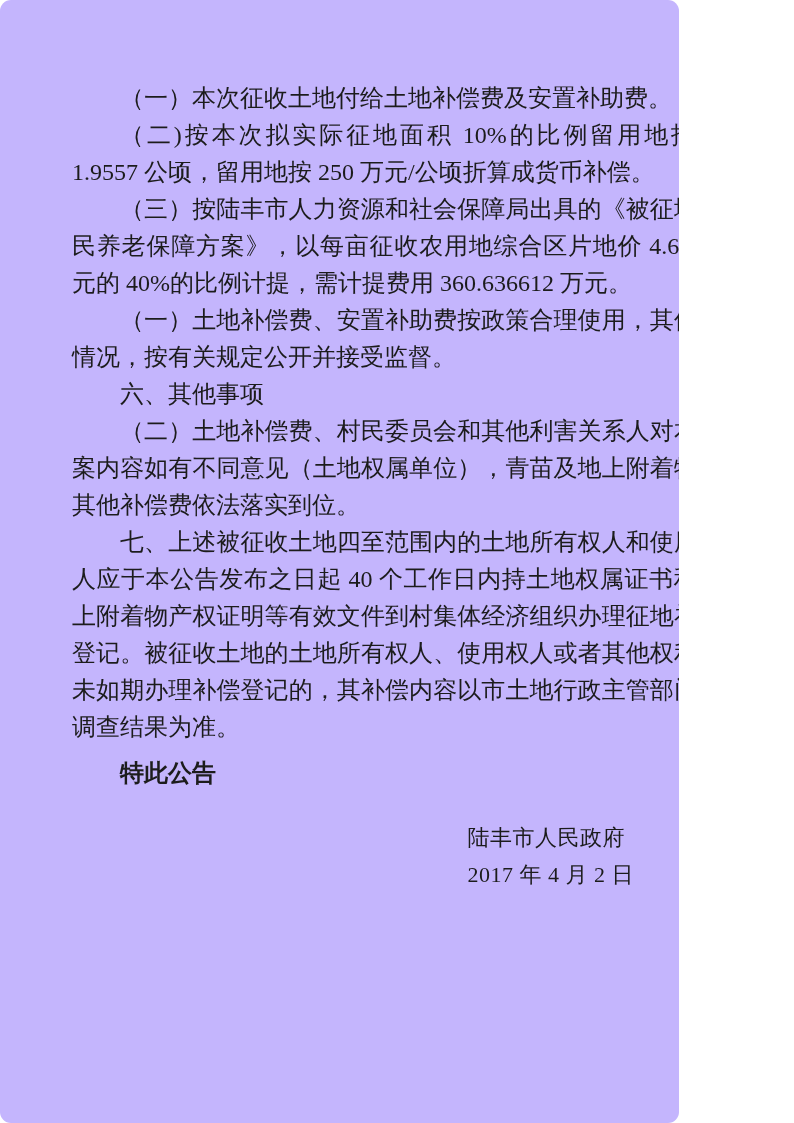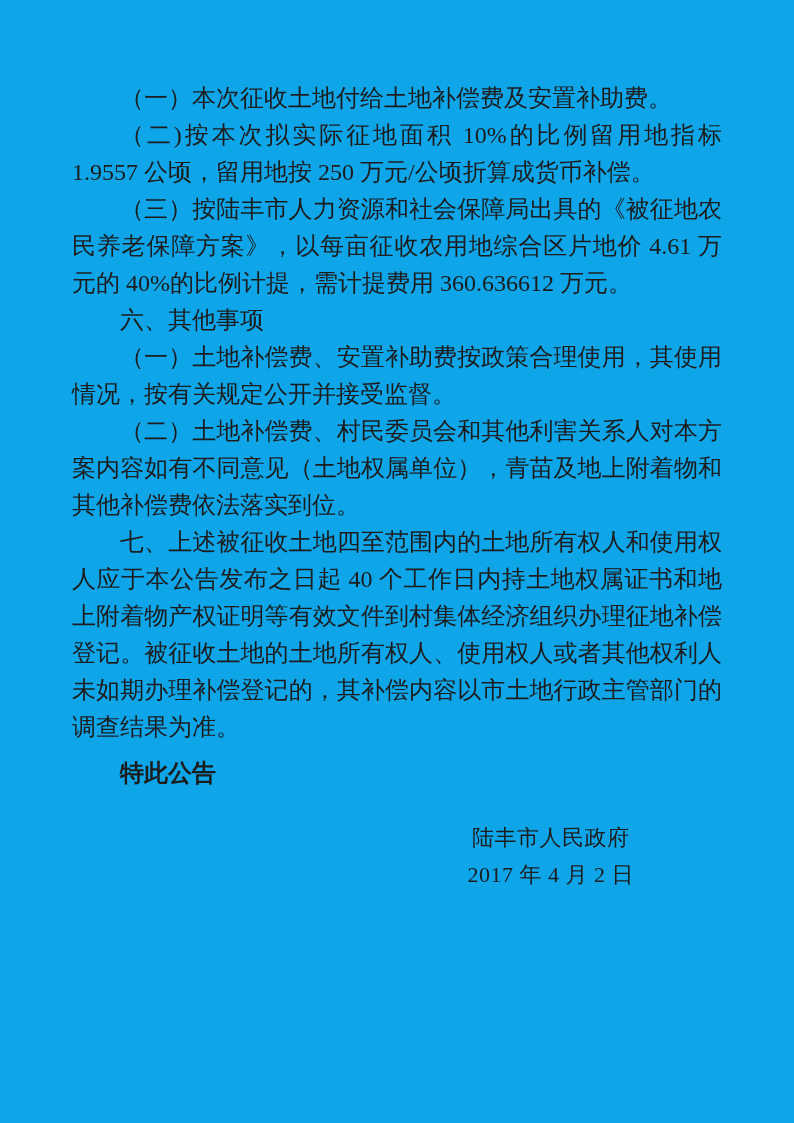--- a/index.html
+++ b/index.html
@@ -2,25 +2,26 @@
 <html lang="zh"><head>
 <meta charset="utf-8">
 <style>
   html, body {
     margin: 0;
     padding: 0;
     background: #ffffff;
   }
   .page {
     position: relative;
-    width: 794px;
+    width: 679px;
     height: 1123px;
-    background: #0ea5e9;
+    background: #c4b5fd;
     overflow: hidden;
     font-family: "Liberation Serif", "DejaVu Serif", serif;
+    border-radius: 11px;
   }
   .body-text {
     position: absolute;
     left: 72px;
     top: 80px;
     width: 650px;
     font-size: 24px;
     line-height: 37px;
     color: #1c1c1c;
   }
@@ -30,42 +31,41 @@
     text-align: justify;
     text-align-last: left;
   }
   .closing {
     font-weight: bold;
     margin-top: 9px;
   }
   .signature {
     margin: 27px 88px 4px auto;
     width: fit-content;
-    text-align: center;
   }
   .sig-line {
     margin: 0;
     text-indent: 0;
     font-size: 22px;
     line-height: 37px;
     letter-spacing: 0.5px;
     color: #1c1c1c;
     white-space: nowrap;
   }
 </style>
 </head>
 <body>
 
 <div class="page">
   <div class="body-text">
     <p class="para">（一）本次征收土地付给土地补偿费及安置补助费。</p>
     <p class="para">（二)按本次拟实际征地面积 10%的比例留用地指标 1.9557 公顷，留用地按 250 万元/公顷折算成货币补偿。</p>
     <p class="para">（三）按陆丰市人力资源和社会保障局出具的《被征地农民养老保障方案》，以每亩征收农用地综合区片地价 4.61 万元的 40%的比例计提，需计提费用 360.636612 万元。</p>
+    <p class="para">（一）土地补偿费、安置补助费按政策合理使用，其使用情况，按有关规定公开并接受监督。</p>
     <p class="para">六、其他事项</p>
-    <p class="para">（一）土地补偿费、安置补助费按政策合理使用，其使用情况，按有关规定公开并接受监督。</p>
     <p class="para">（二）土地补偿费、村民委员会和其他利害关系人对本方案内容如有不同意见（土地权属单位），青苗及地上附着物和其他补偿费依法落实到位。</p>
     <p class="para">七、上述被征收土地四至范围内的土地所有权人和使用权人应于本公告发布之日起 40 个工作日内持土地权属证书和地上附着物产权证明等有效文件到村集体经济组织办理征地补偿登记。被征收土地的土地所有权人、使用权人或者其他权利人未如期办理补偿登记的，其补偿内容以市土地行政主管部门的调查结果为准。</p>
     <p class="para closing">特此公告</p>
     <div class="signature">
       <p class="sig-line">陆丰市人民政府</p>
       <p class="sig-line">2017 年 4 月 2 日</p>
     </div>
   </div>
 </div>
 

